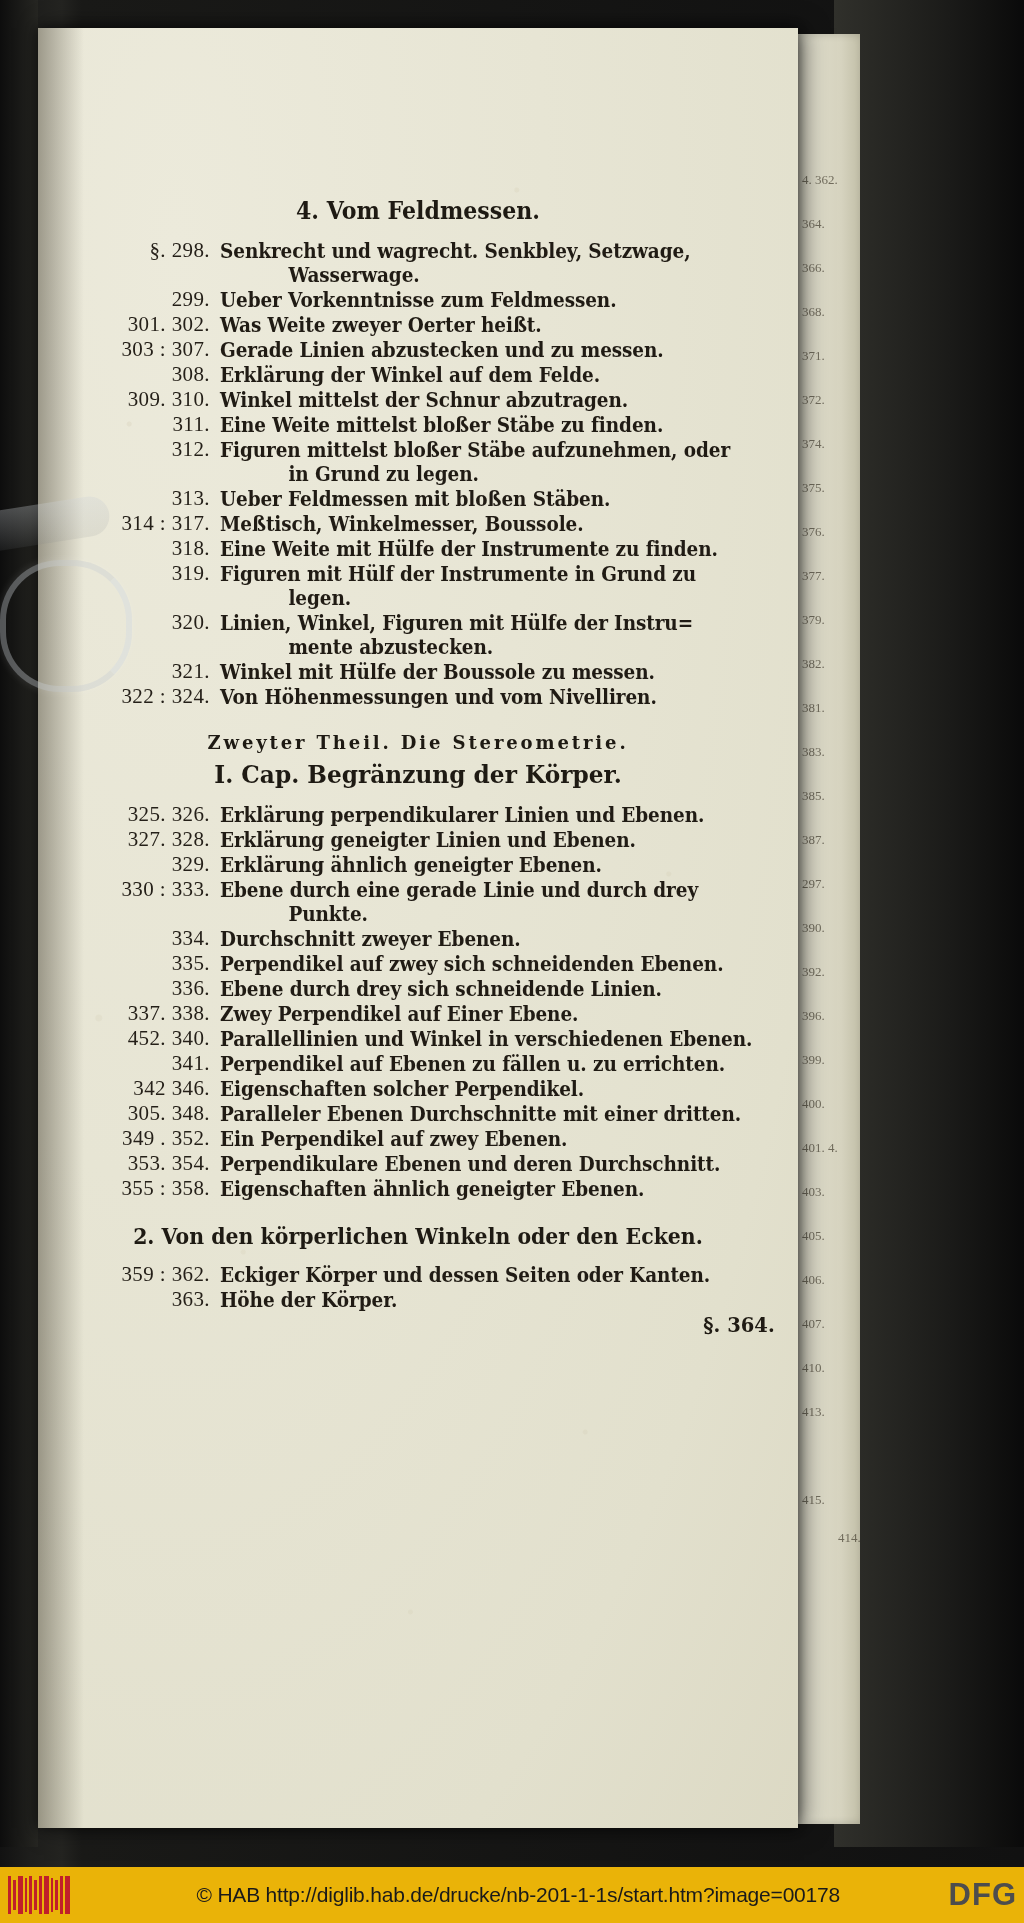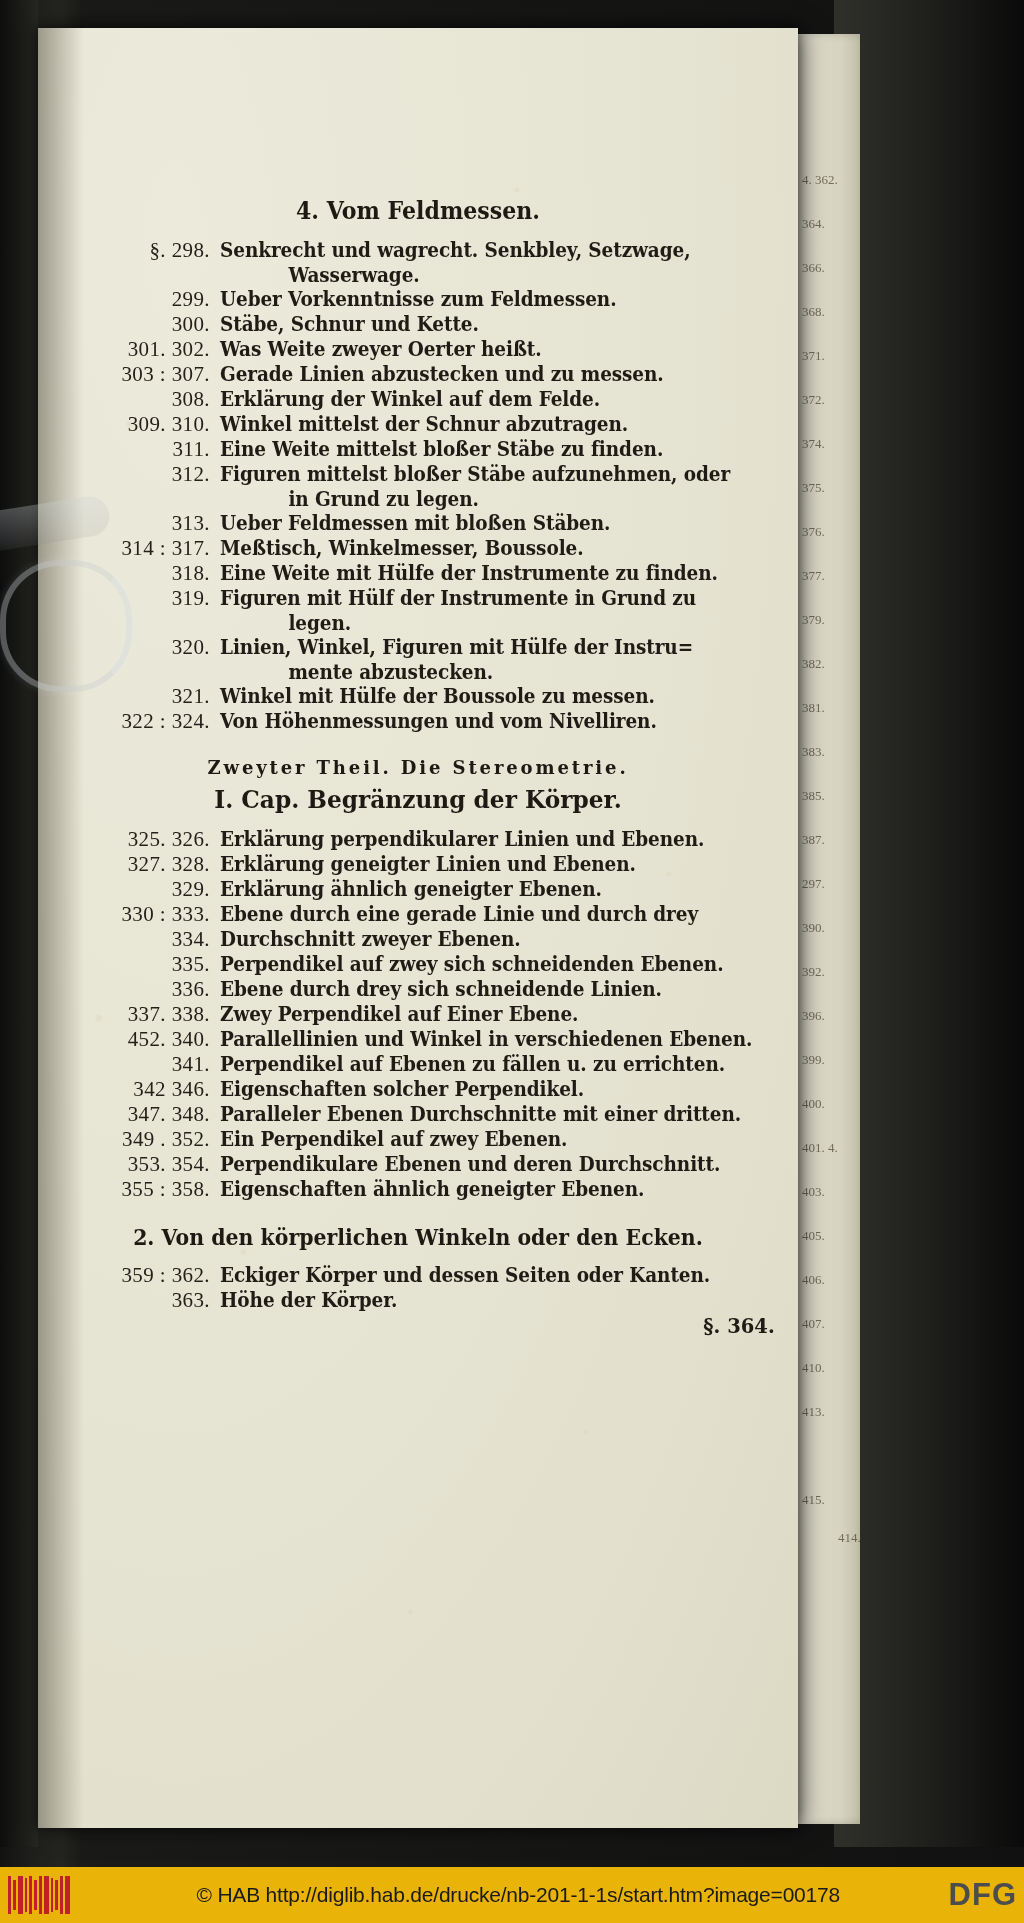--- a/index.html
+++ b/index.html
@@ -97,21 +97,21 @@
     width:760px;text-align:center;font-size:25px;font-weight:bold;
     color:#1e1a13;font-family:"DejaVu Serif",serif;transform:scaleX(.93);
   }
   .sub-head{
     width:760px;text-align:center;font-size:22px;font-weight:bold;
     color:#1e1a13;font-family:"DejaVu Serif",serif;transform:scaleX(.93);
   }
 
   
   .toc{position:absolute;left:0;top:0;width:760px;}
-  .row{display:flex;align-items:flex-start;width:902px;}
+  .row{display:flex;align-items:flex-end;width:902px;}
   .num{
     width:172px;flex:0 0 172px;text-align:right;padding-right:10px;
     font-family:"Liberation Serif",serif;font-size:21px;color:#241f18;
     letter-spacing:.4px;white-space:nowrap;
   }
   .txt{
     flex:1 1 auto;font-family:"DejaVu Serif",serif;font-size:20.5px;
     color:#201b14;font-weight:bold;transform:scaleX(.90);
     transform-origin:left center;white-space:nowrap;letter-spacing:-.1px;
   }
@@ -196,24 +196,20 @@
           </div>
           <div class="row">
             <div class="num"></div>
             <div class="txt cont">Wasserwage.</div>
           </div>
           <div class="row">
             <div class="num">299.</div>
             <div class="txt">Ueber Vorkenntnisse zum Feldmessen.</div>
           </div>
           <div class="row">
-            <div class="num">300.</div>
-            <div class="txt">Stäbe, Schnur und Kette.</div>
-          </div>
-          <div class="row">
             <div class="num">301. 302.</div>
             <div class="txt">Was Weite zweyer Oerter heißt.</div>
           </div>
           <div class="row">
             <div class="num">303 : 307.</div>
             <div class="txt">Gerade Linien abzustecken und zu messen.</div>
           </div>
           <div class="row">
             <div class="num">308.</div>
             <div class="txt">Erklärung der Winkel auf dem Felde.</div>
@@ -288,20 +284,24 @@
           </div>
           <div class="row">
             <div class="num">329.</div>
             <div class="txt">Erklärung ähnlich geneigter Ebenen.</div>
           </div>
           <div class="row">
             <div class="num">330 : 333.</div>
             <div class="txt">Ebene durch eine gerade Linie und durch drey</div>
           </div>
           <div class="row">
+            <div class="num"></div>
+            <div class="txt cont">Punkte.</div>
+          </div>
+          <div class="row">
             <div class="num">334.</div>
             <div class="txt">Durchschnitt zweyer Ebenen.</div>
           </div>
           <div class="row">
             <div class="num">335.</div>
             <div class="txt">Perpendikel auf zwey sich  schneidenden Ebenen.</div>
           </div>
           <div class="row">
             <div class="num">336.</div>
             <div class="txt">Ebene durch drey sich schneidende Linien.</div>
@@ -316,21 +316,21 @@
           </div>
           <div class="row">
             <div class="num">341.</div>
             <div class="txt">Perpendikel auf Ebenen zu fällen u. zu errichten.</div>
           </div>
           <div class="row">
             <div class="num">342  346.</div>
             <div class="txt">Eigenschaften solcher Perpendikel.</div>
           </div>
           <div class="row">
-            <div class="num">347. 348.</div>
+            <div class="num">305. 348.</div>
             <div class="txt">Paralleler Ebenen Durchschnitte mit einer dritten.</div>
           </div>
           <div class="row">
             <div class="num">349 . 352.</div>
             <div class="txt">Ein Perpendikel auf zwey Ebenen.</div>
           </div>
           <div class="row">
             <div class="num">353. 354.</div>
             <div class="txt">Perpendikulare Ebenen und deren Durchschnitt.</div>
           </div>

